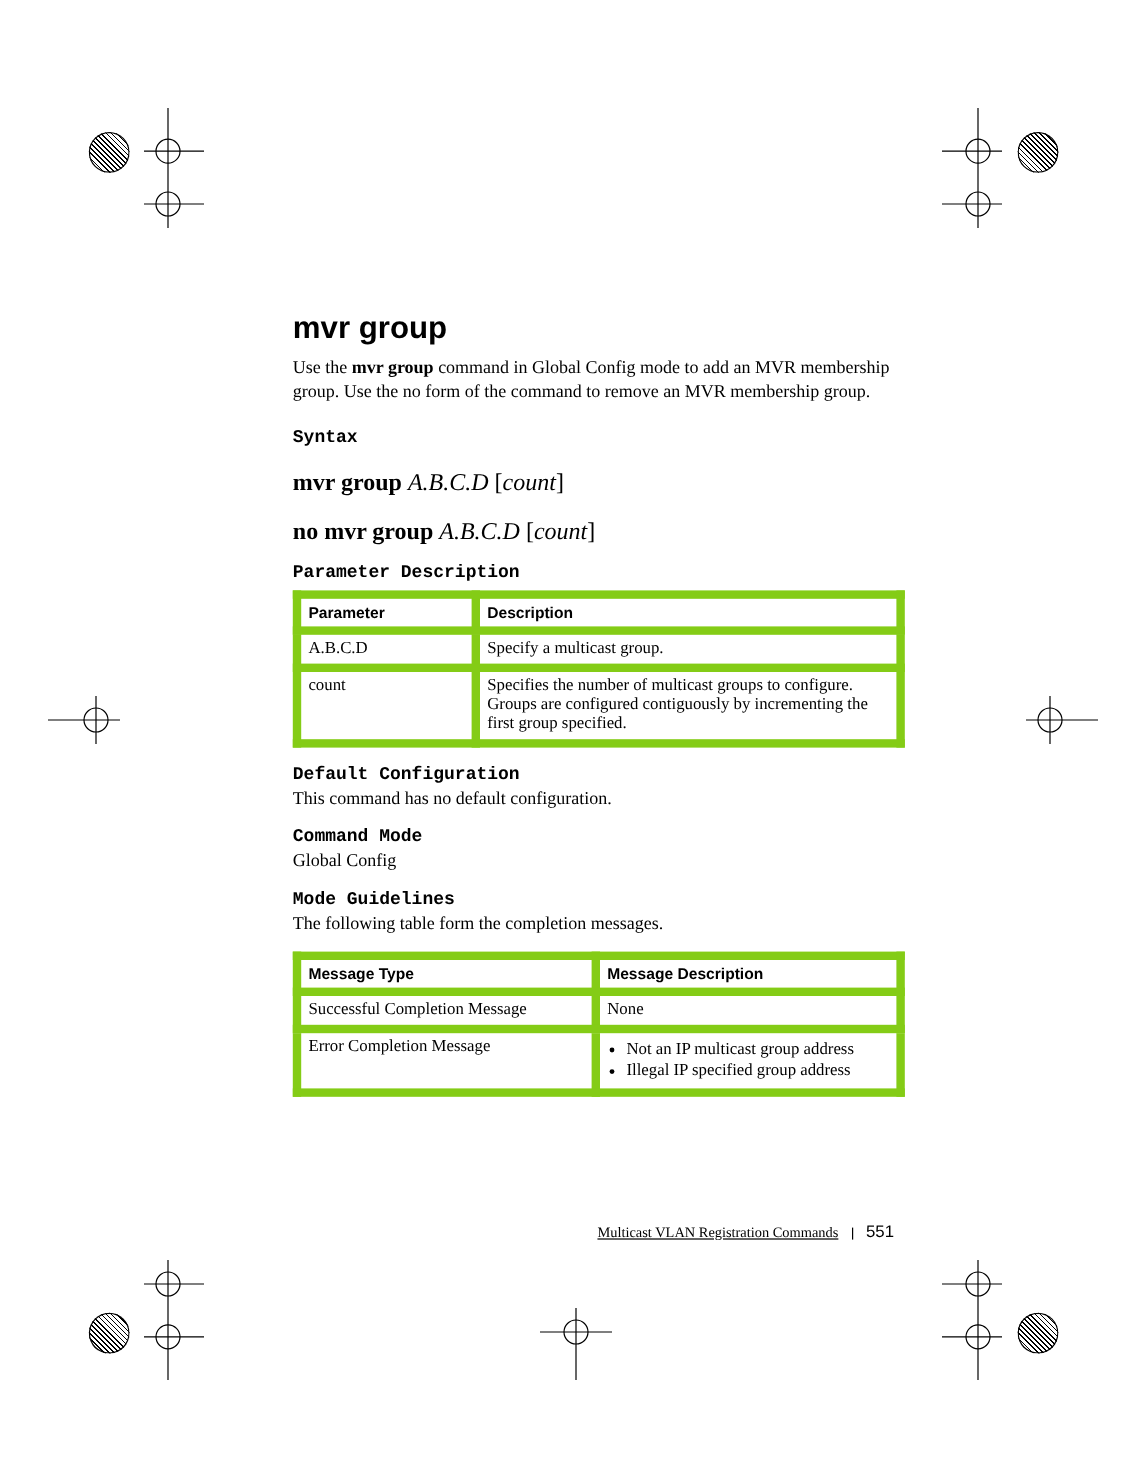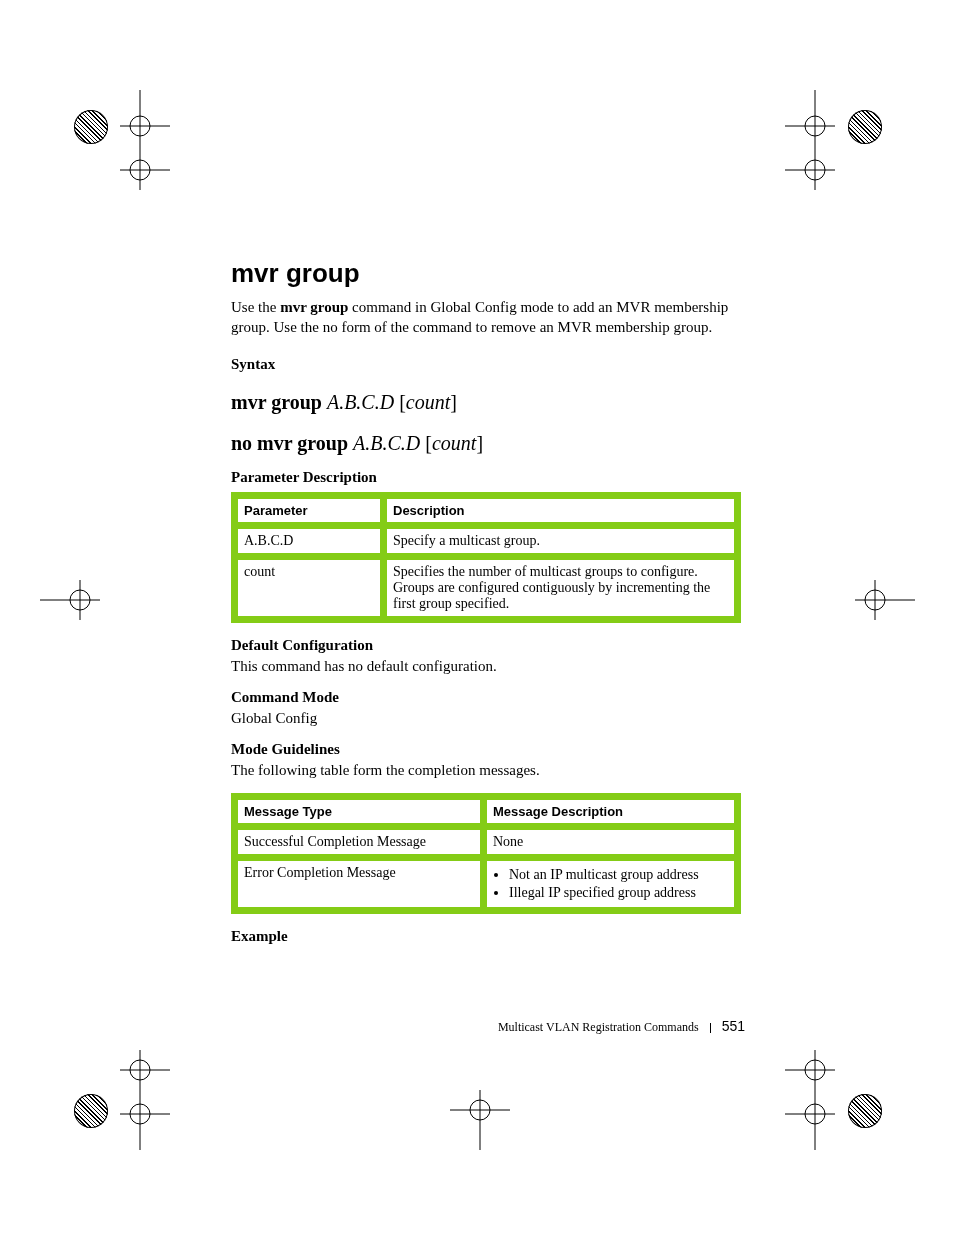--- a/index.html
+++ b/index.html
@@ -7,38 +7,38 @@
     padding: 0;
     background: #fff;
     width: 954px;
     height: 1235px;
     position: relative;
     font-family: Georgia, 'Times New Roman', serif;
     color: #000;
   }
   .content {
     position: absolute;
-    left: 231px;
+    left: 244px;
     top: 258px;
     width: 510px;
   }
   h1.cmd-title {
     font-family: Arial, Helvetica, sans-serif;
     font-weight: 700;
     font-size: 26px;
     margin: 0 0 8px 0;
     letter-spacing: 0;
   }
   p.intro {
     font-size: 15px;
     line-height: 1.35;
     margin: 0 0 18px 0;
   }
   h2.section {
-    font-family: Liberation Serif, serif;
+    font-family: Liberation Mono, monospace;
     font-weight: 700;
     font-size: 15px;
     margin: 14px 0 4px 0;
   }
   .syntax-line {
     font-size: 20px;
     margin: 18px 0 6px 0;
   }
   .bold { font-weight: 700; }
   .ital { font-style: italic; }
@@ -79,20 +79,21 @@
   .footer {
     position: absolute;
     left: 235px;
     top: 1018px;
     width: 510px;
     text-align: right;
     font-size: 12px;
   }
   .footer .chap {
     font-family: Georgia, serif;
+    text-decoration: underline;
   }
   .footer .sep {
     margin: 0 8px;
     display: inline-block;
     border-left: 1px solid #000;
     height: 10px;
     vertical-align: middle;
   }
   .footer .pagenum {
     font-family: Arial, Helvetica, sans-serif;
@@ -220,21 +221,20 @@
       <td>
         <ul class="inner">
           <li>Not an IP multicast group address</li>
           <li>Illegal IP specified group address</li>
         </ul>
       </td>
     </tr>
   </tbody>
     </table>
 
-  <h2 class="section">Example</h2>
 
 </div>
 
 <div class="footer">
   <span class="chap">Multicast VLAN Registration Commands</span>
   <span class="sep"></span>
   <span class="pagenum">551</span>
 </div>
 
 </body></html>

